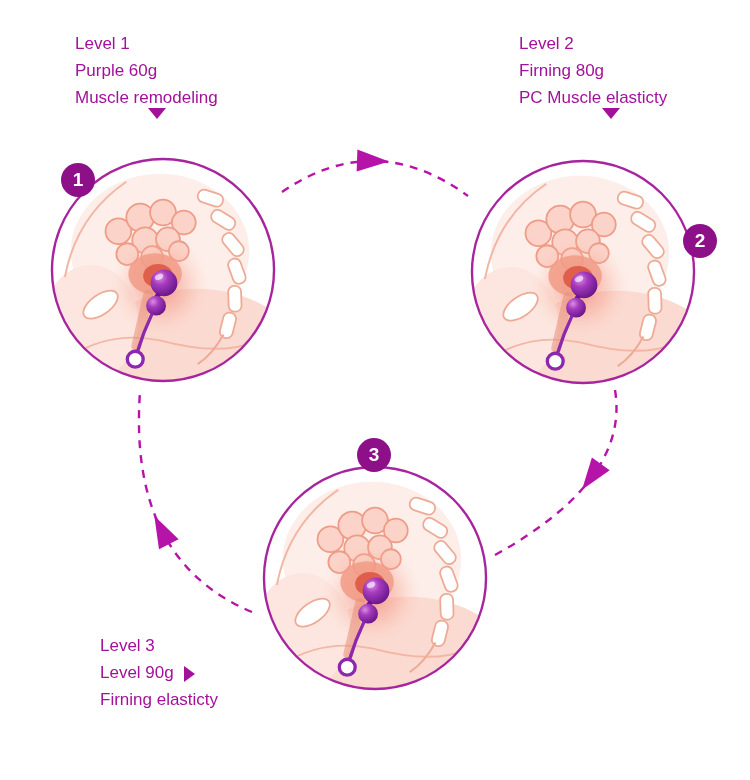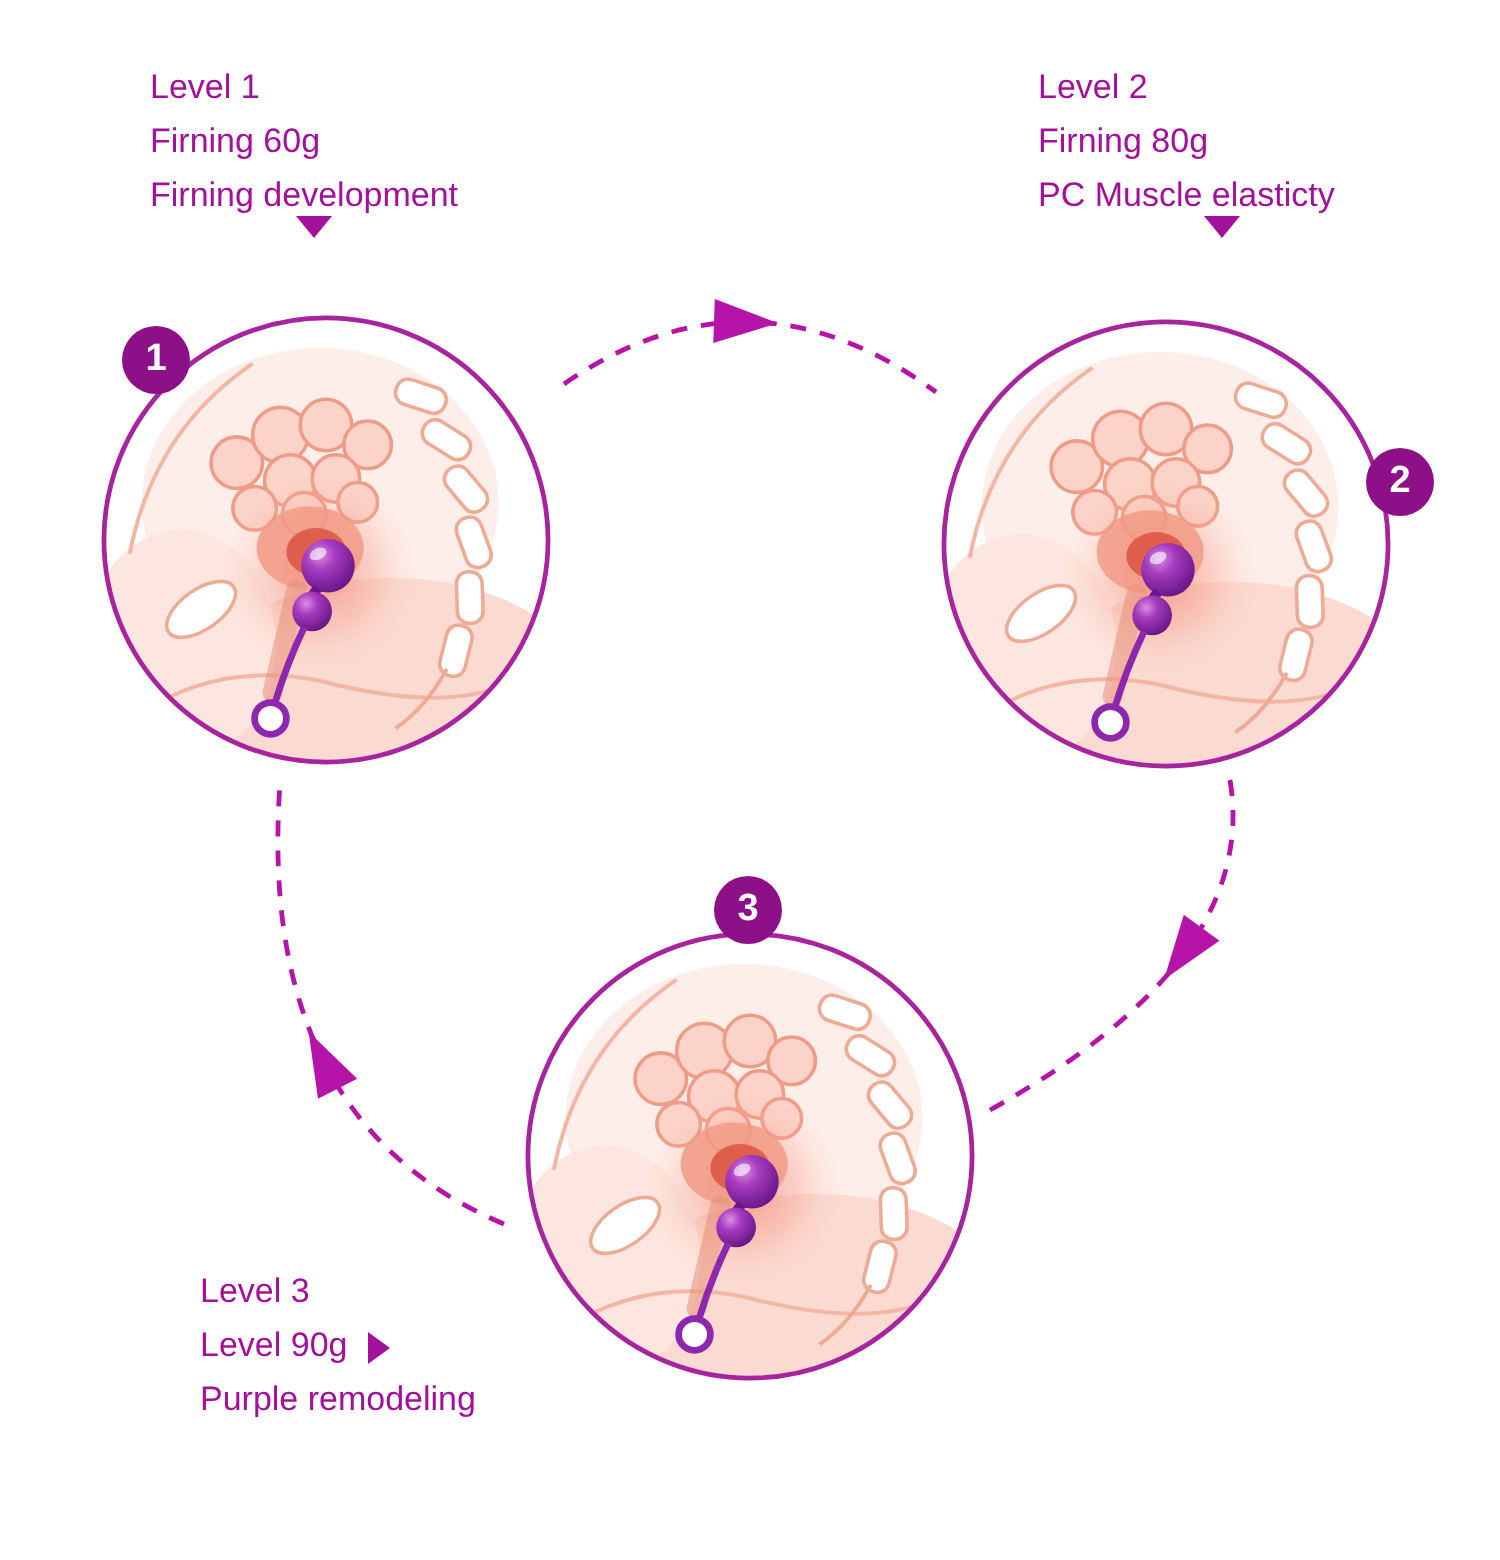--- a/index.html
+++ b/index.html
@@ -107,22 +107,22 @@
     <path class="dash" d="M282,192 Q375,128 468,196" style="stroke:var(--arrow,#b613a8)"></path>
     <polygon points="-15,-11 17,0 -15,11" transform="translate(372,161) rotate(2)" style="fill:var(--arrow,#b613a8)"></polygon>
     <path class="dash" d="M615,390 Q630,480 495,555" style="stroke:var(--arrow,#b613a8)"></path>
     <polygon points="-15,-11 17,0 -15,11" transform="translate(592,476) rotate(126)" style="fill:var(--arrow,#b613a8)"></polygon>
     <path class="dash" d="M252,612 Q128,560 140,392" style="stroke:var(--arrow,#b613a8)"></path>
     <polygon points="-15,-11 17,0 -15,11" transform="translate(162,531) rotate(-117)" style="fill:var(--arrow,#b613a8)"></polygon>
   </svg>
 
   <div class="label-block" style="left:75px; top:30px">
     <div>Level 1</div>
-    <div>Firning 60g</div>
-    <div>Firning development</div>
+    <div>Purple 60g</div>
+    <div>Muscle remodeling</div>
   </div>
   <div class="tri-down" style="left:148px; top:108px"></div>
   <svg class="illus" style="left:49px; top:156px" viewBox="0 0 230 230">
       <use href="#pelvis"></use>
     </svg>
   <div class="badge" style="left:61px; top:163px">1</div>
 
   <div class="label-block" style="left:519px; top:30px">
     <div>Level 2</div>
     <div>Firning 80g</div>
@@ -136,16 +136,16 @@
 
   <svg class="illus" style="left:261px; top:464px" viewBox="0 0 230 230">
       <use href="#pelvis"></use>
     </svg>
   <div class="badge" style="left:357px; top:438px">3</div>
   <div class="label-block" style="left:100px; top:632px">
     <div>Level 3</div>
     <div>
       <span>Level 90g</span><span class="tri-right"></span>
     </div>
-    <div>Purple remodeling</div>
+    <div>Firning elasticty</div>
   </div>
 
 </div>
 
 </body></html>

